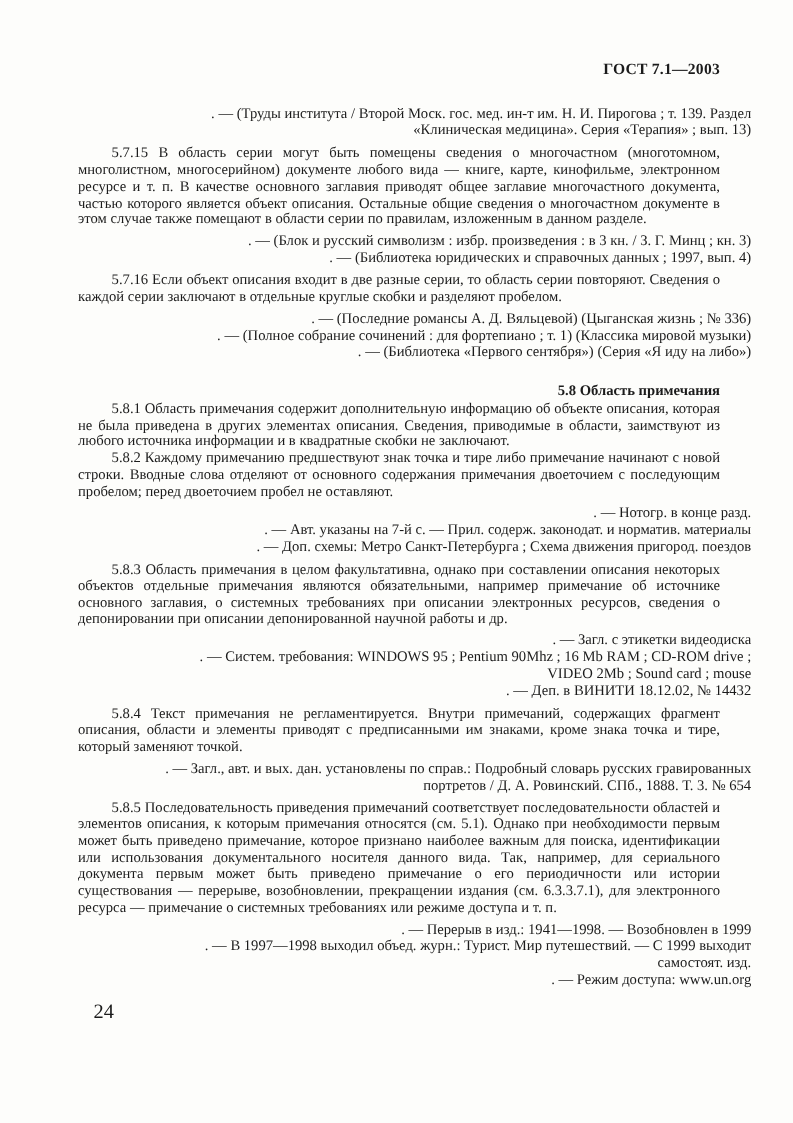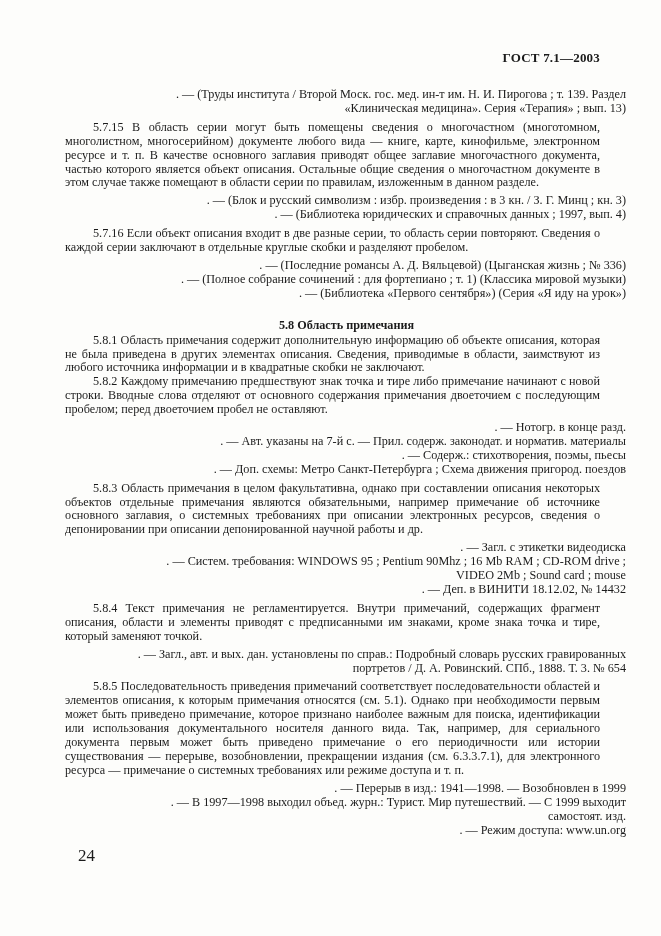--- a/index.html
+++ b/index.html
@@ -28,21 +28,21 @@
   }
   .content p.para {
     margin: 0;
     text-indent: 28px;
     text-align: justify;
   }
   .content p.heading {
     margin: 18px 0 1px 0;
     text-indent: 28px;
     font-weight: 700;
-    text-align: center;
+    text-align: right;
   }
   .example-group {
     margin: 4px 0 5px 0;
     text-align: right;
   }
   .example {
     padding-left: 40px;
     text-indent: 30px;
     margin-right: -26px; 
   }
@@ -64,29 +64,28 @@
       </div>
       <p class="para">5.7.15 В область серии могут быть помещены сведения о многочастном (многотомном, многолистном, многосерийном) документе любого вида — книге, карте, кинофильме, электронном ресурсе и т. п. В качестве основного заглавия приводят общее заглавие многочастного документа, частью которого является объект описания. Остальные общие сведения о многочастном документе в этом случае также помещают в области серии по правилам, изложенным в данном разделе.</p>
       <div class="example-group">
         <div class="example">. — (Блок и русский символизм : избр. произведения : в 3 кн. / З. Г. Минц ; кн. 3)</div>
         <div class="example">. — (Библиотека юридических и справочных данных ; 1997, вып. 4)</div>
       </div>
       <p class="para">5.7.16 Если объект описания входит в две разные серии, то область серии повторяют. Сведения о каждой серии заключают в отдельные круглые скобки и разделяют пробелом.</p>
       <div class="example-group">
         <div class="example">. — (Последние романсы А. Д. Вяльцевой) (Цыганская жизнь ; № 336)</div>
         <div class="example">. — (Полное собрание сочинений : для фортепиано ; т. 1) (Классика мировой музыки)</div>
-        <div class="example">. — (Библиотека «Первого сентября») (Серия «Я иду на урок»)</div>
+        <div class="example">. — (Библиотека «Первого сентября») (Серия «Я иду на либо»)</div>
       </div>
       <p class="heading">5.8 Область примечания</p>
       <p class="para">5.8.1 Область примечания содержит дополнительную информацию об объекте описания, которая не была приведена в других элементах описания. Сведения, приводимые в области, заимствуют из любого источника информации и в квадратные скобки не заключают.</p>
       <p class="para">5.8.2 Каждому примечанию предшествуют знак точка и тире либо примечание начинают с новой строки. Вводные слова отделяют от основного содержания примечания двоеточием с последующим пробелом; перед двоеточием пробел не оставляют.</p>
       <div class="example-group">
         <div class="example">. — Нотогр. в конце разд.</div>
         <div class="example">. — Авт. указаны на 7-й с. — Прил. содерж. законодат. и норматив. материалы</div>
-        <div class="example">. — Содерж.: стихотворения, поэмы, пьесы</div>
         <div class="example">. — Доп. схемы: Метро Санкт-Петербурга ; Схема движения пригород. поездов</div>
       </div>
       <p class="para">5.8.3 Область примечания в целом факультативна, однако при составлении описания некоторых объектов отдельные примечания являются обязательными, например примечание об источнике основного заглавия, о системных требованиях при описании электронных ресурсов, сведения о депонировании при описании депонированной научной работы и др.</p>
       <div class="example-group">
         <div class="example">. — Загл. с этикетки видеодиска</div>
         <div class="example">. — Систем. требования: WINDOWS 95 ; Pentium 90Mhz ; 16 Mb RAM ; CD-ROM drive ; VIDEO 2Mb ; Sound card ; mouse</div>
         <div class="example">. — Деп. в ВИНИТИ 18.12.02, № 14432</div>
       </div>
       <p class="para">5.8.4 Текст примечания не регламентируется. Внутри примечаний, содержащих фрагмент описания, области и элементы приводят с предписанными им знаками, кроме знака точка и тире, который заменяют точкой.</p>
       <div class="example-group">

